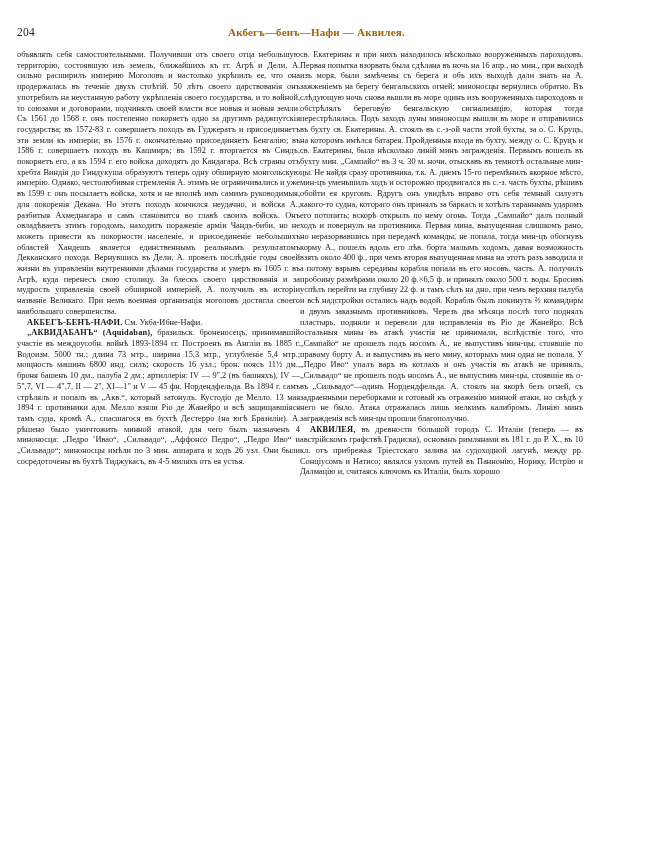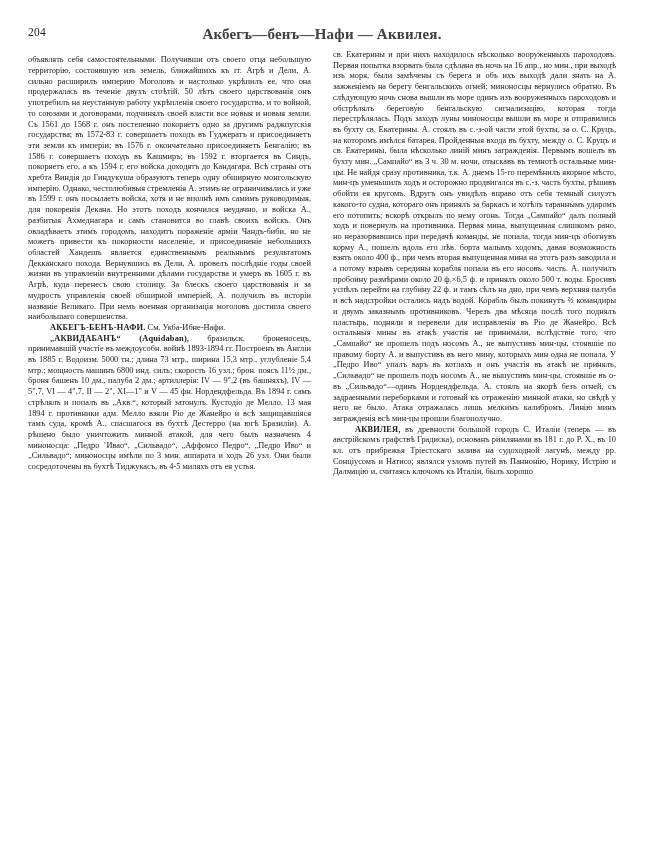--- a/index.html
+++ b/index.html
@@ -14,21 +14,21 @@
     color: #1a1a1a;
     position: relative;
     overflow: hidden;
   }
   .page {
     position: absolute;
     left: 0; top: 0;
     width: 650px;
     height: 852px;
     box-sizing: border-box;
-    padding: 26px 34px 18px 28px;
+    padding: 26px 34px 18px 17px;
   }
   .header {
     display: flex;
     align-items: baseline;
     justify-content: flex-start;
     height: 18px;
     margin-bottom: 6px;
     position: relative;
   }
   .folio {
@@ -36,29 +36,28 @@
     font-weight: normal;
     letter-spacing: 0.3px;
     color: #222;
     width: 60px;
   }
   .running-head {
     position: absolute;
     left: 0;
     right: 0;
     text-align: center;
-    font-size: 15px;
+    font-size: 11px;
     font-weight: bold;
     letter-spacing: 0.2px;
-    color: #404040;
+    color: #a16207;
   }
   .columns {
     display: flex;
-    gap: 22px;
-    align-items: center;
+    align-items: flex-start;
   }
   .col {
     width: 283px;
     font-size: 8.35px;
     line-height: 1.283;
     text-align: justify;
     text-justify: inter-word;
     hyphens: manual;
     color: #181818;
   }
@@ -69,21 +68,20 @@
   .col p.noindent {
     text-indent: 0;
   }
   .entry-head {
     margin-top: 9px;
     text-indent: 10px;
   }
   .entry-head .hw {
     font-weight: bold;
     letter-spacing: 0.2px;
-    margin-left: 12px;
   }
 </style>
 </head>
 <body>
 
 <div class="page">
 
   <div class="header">
     <div class="folio">204</div>
     <div class="running-head">Акбегъ—бенъ—Нафи — Аквилея.</div>

